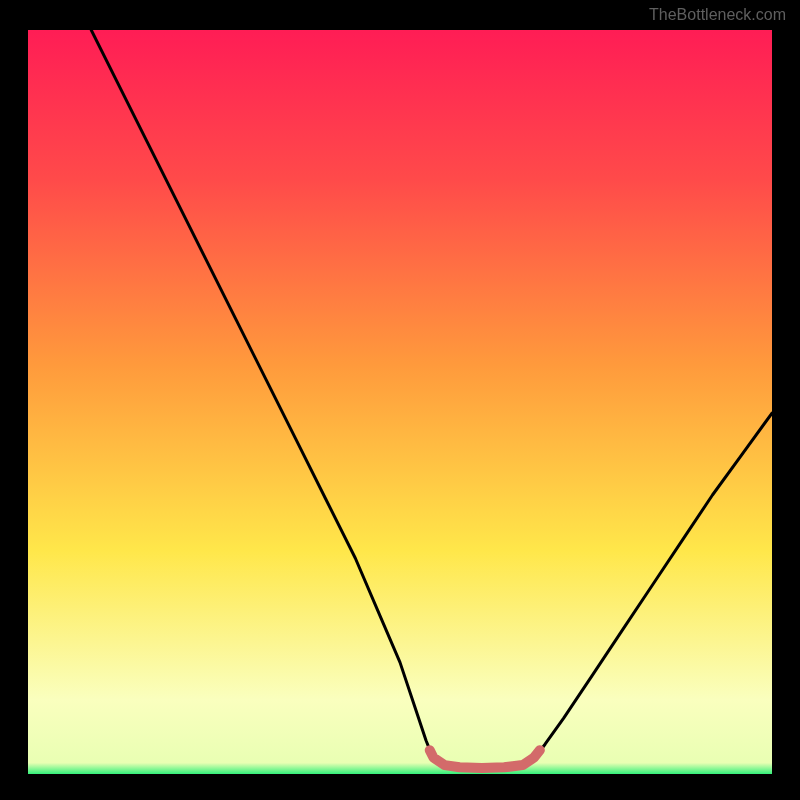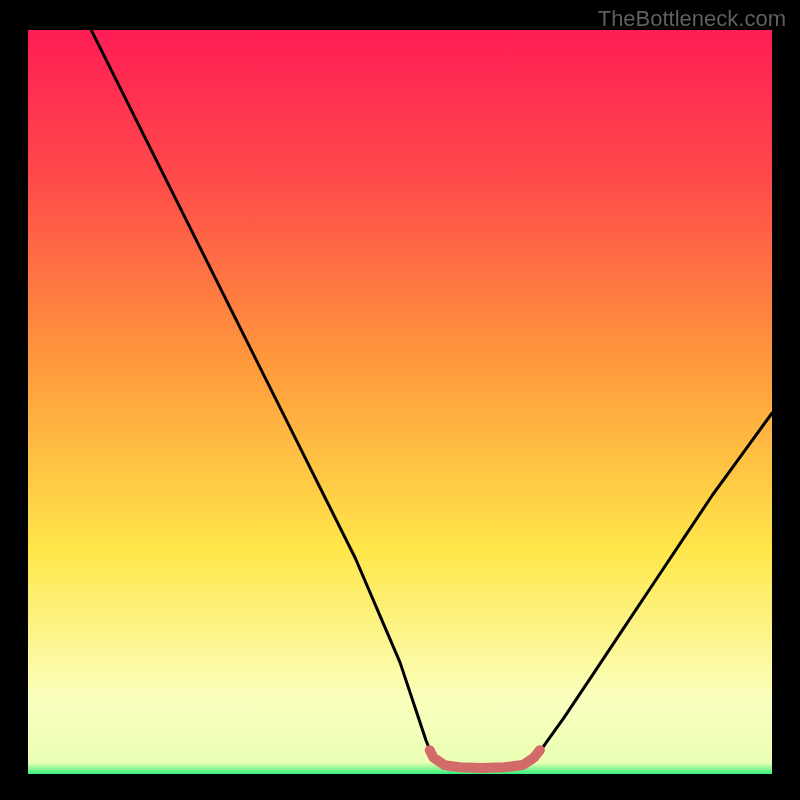--- a/index.html
+++ b/index.html
@@ -9,21 +9,21 @@
     height: 800px;
     background: #000;
     position: relative;
     font-family: Arial, sans-serif;
   }
   .watermark {
     position: absolute;
     top: 6px;
     right: 14px;
     color: #5f5f5f;
-    font-size: 22px;
+    font-size: 16px;
     font-weight: 500;
     z-index: 10;
   }
   .plot-area {
     position: absolute;
     left: 28px;
     top: 30px;
     width: 744px;
     height: 744px;
   }

